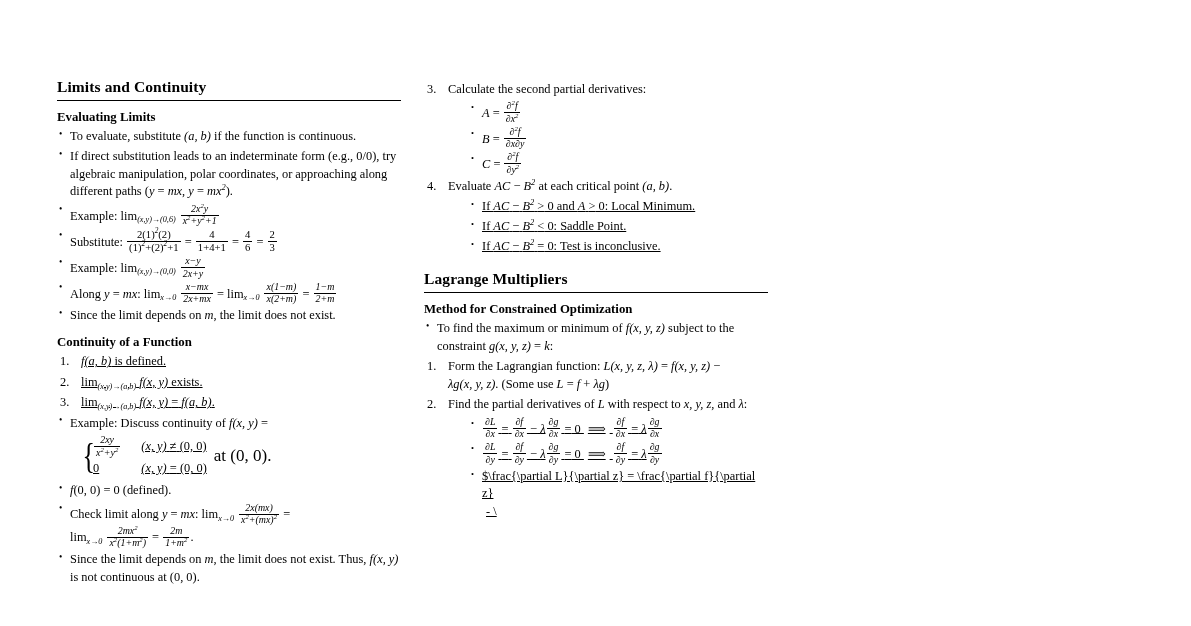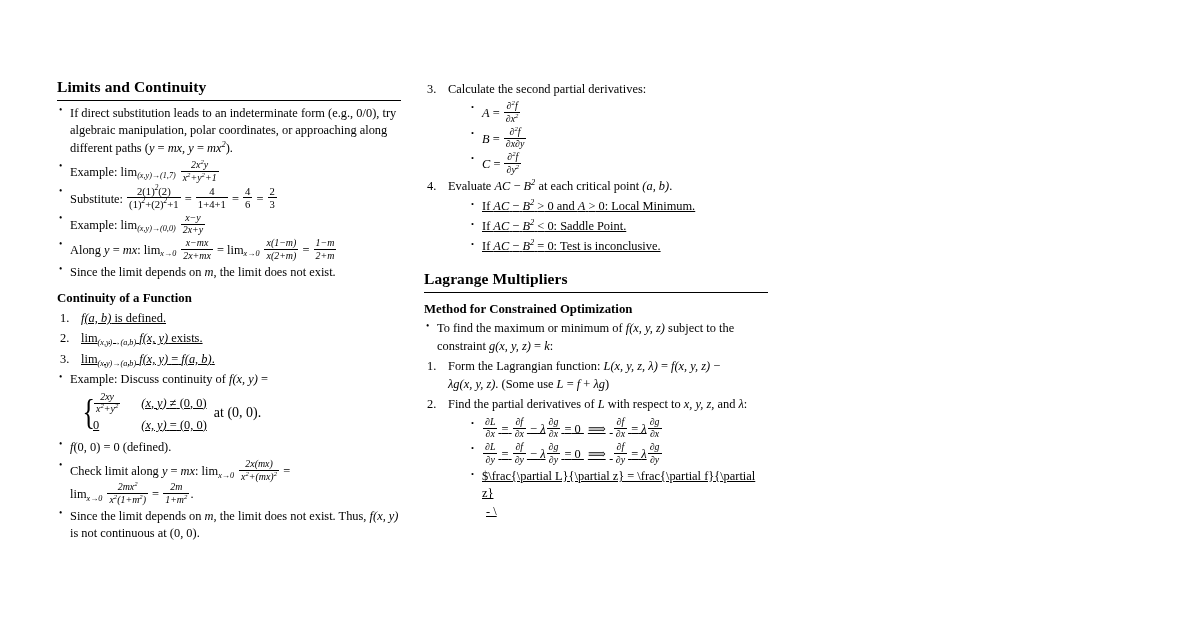--- a/index.html
+++ b/index.html
@@ -163,21 +163,21 @@
     font-size: 12.4px;
   }
   .piece td {
     padding: 1px 0;
     vertical-align: middle;
     font-style: italic;
     text-decoration: underline;
   }
   .piece td.case { padding-left: 20px; }
   .piece-wrap { display: flex; align-items: center; gap: 7px; }
-  .piece-after { font-size: 14px; font-style: normal; }
+  .piece-after { font-size: 17px; font-style: normal; }
 
   .rawtex {
     font-family: "Liberation Serif", "DejaVu Serif", serif;
     font-size: 12.2px;
     white-space: normal;
     word-break: break-word;
     line-height: 1.3;
   }
   .contline { display: block; padding-left: 4px; }
 
@@ -186,31 +186,35 @@
 </style>
 </head>
 <body>
 
 <div class="page">
 
   <div class="col col-left">
 
     <h1 class="sec">Limits and Continuity</h1>
 
+    <h2 class="sub first">Evaluating Limits</h2>
 
     <ul class="b">
+      <li>
+        To evaluate, substitute <span class="m">(a, b)</span> if the function is continuous.
+      </li>
       <li>
         If direct substitution leads to an indeterminate form (e.g., <span class="m mr">0/0</span>),
         try algebraic manipulation, polar coordinates, or approaching
         along different paths (<span class="m">y</span> <span class="op">=</span>
         <span class="m">mx</span>, <span class="m">y</span> <span class="op">=</span>
         <span class="m">mx</span><sup class="e">2</sup>).
       </li>
       <li>
-        Example: <span class="m mr">lim</span><sub class="s">(x,y)→(1,7)</sub><span class="gap"></span><span class="frac"><span class="num">2<span class="m">x</span><sup class="e">2</sup><span class="m">y</span></span><span class="den"><span class="m">x</span><sup class="e">2</sup>+<span class="m">y</span><sup class="e">2</sup>+1</span></span>
+        Example: <span class="m mr">lim</span><sub class="s">(x,y)→(0,6)</sub><span class="gap"></span><span class="frac"><span class="num">2<span class="m">x</span><sup class="e">2</sup><span class="m">y</span></span><span class="den"><span class="m">x</span><sup class="e">2</sup>+<span class="m">y</span><sup class="e">2</sup>+1</span></span>
       </li>
       <li>
         Substitute: <span class="frac big"><span class="num mr">2(1)<sup class="e">2</sup>(2)</span><span class="den mr">(1)<sup class="e">2</sup>+(2)<sup class="e">2</sup>+1</span></span>
         <span class="op">=</span>
         <span class="frac big"><span class="num mr">4</span><span class="den mr">1+4+1</span></span>
         <span class="op">=</span>
         <span class="frac big"><span class="num mr">4</span><span class="den mr">6</span></span>
         <span class="op">=</span>
         <span class="frac big"><span class="num mr">2</span><span class="den mr">3</span></span>
       </li>

